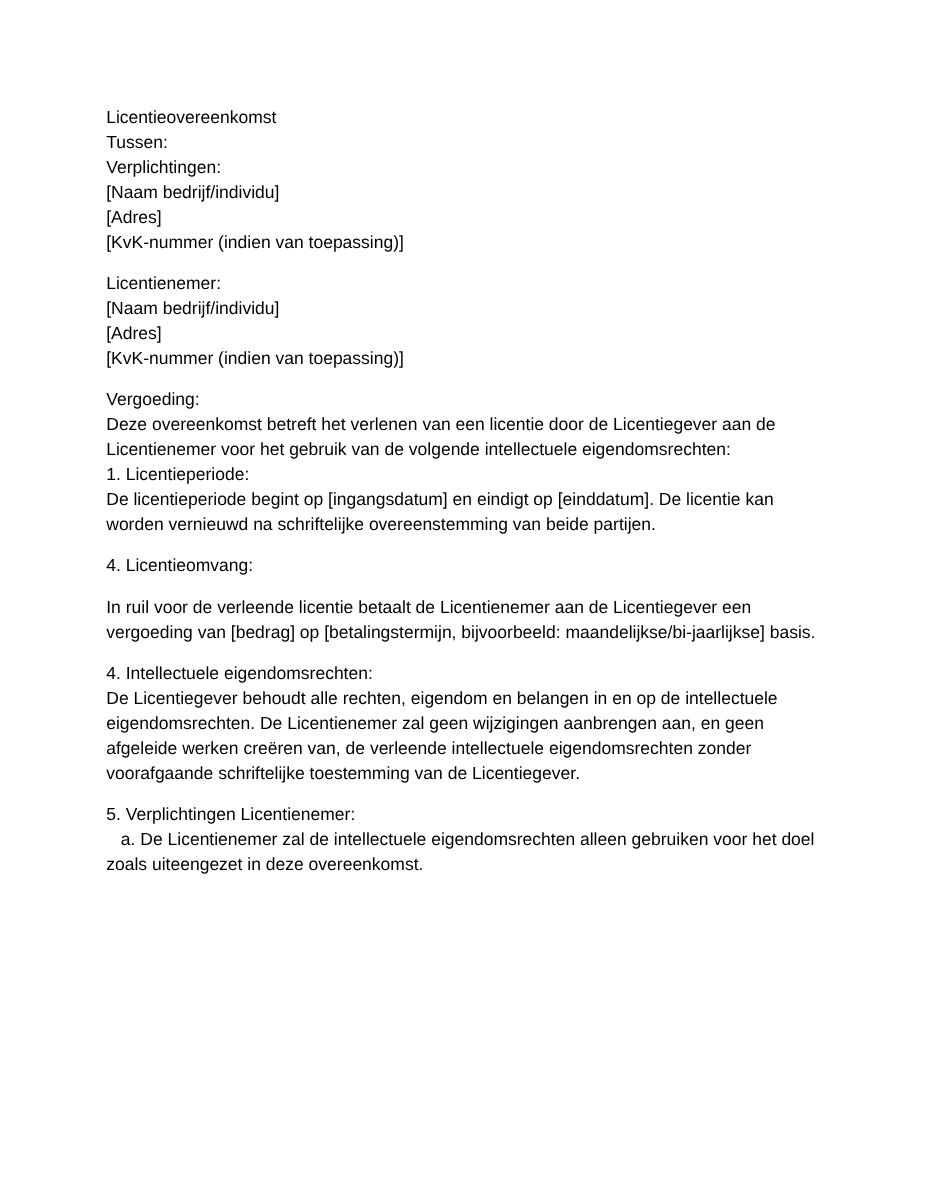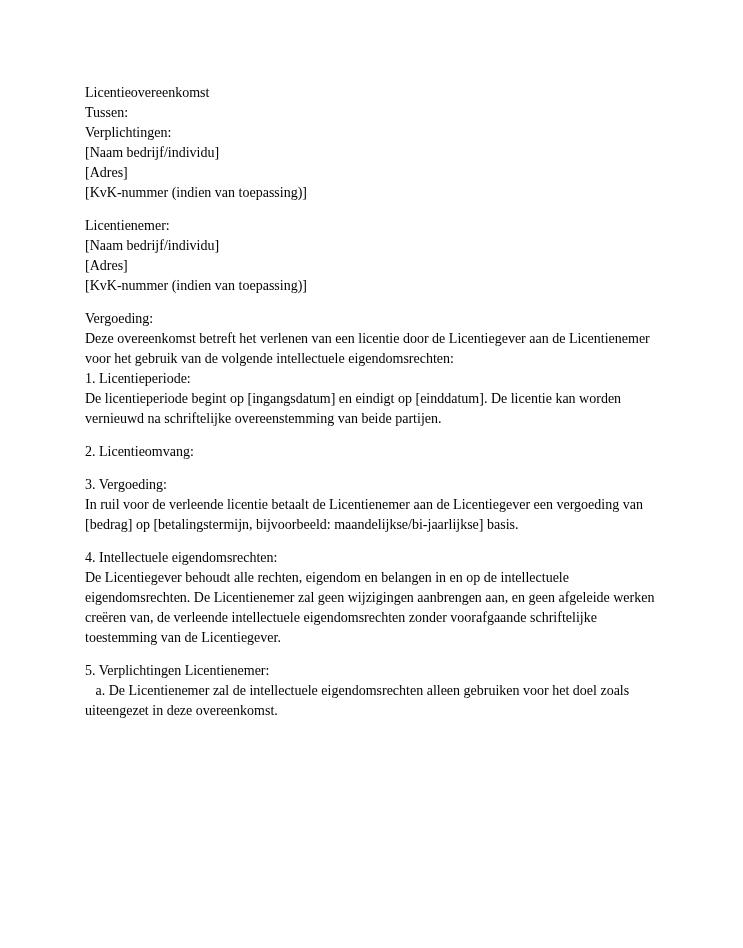--- a/index.html
+++ b/index.html
@@ -12,21 +12,20 @@
     font-size: 14px;
     line-height: 20px;
     color: #000000;
     -webkit-font-smoothing: antialiased;
   }
   .page {
     width: 743px;
     min-height: 948px;
     padding: 83px 80px 40px 85px;
     background: #ffffff;
-    font-family: Liberation Serif, serif;
   }
   .blk { margin: 0 0 13px 0; }
   .line { margin: 0; }
   .body { white-space: pre-wrap; margin: 0; }
 </style>
 </head>
 <body>
 
 <div class="page">
 
@@ -52,25 +51,24 @@
   <div class="line blk">Vergoeding:</div>
 
   <div class="body blk">Deze overeenkomst betreft het verlenen van een licentie door de Licentiegever aan de Licentienemer voor het gebruik van de volgende intellectuele eigendomsrechten:</div>
 
   <div class="blk">
     <div class="line">1. Licentieperiode:</div>
     <div class="body">De licentieperiode begint op [ingangsdatum] en eindigt op [einddatum]. De licentie kan worden vernieuwd na schriftelijke overeenstemming van beide partijen.</div>
   </div>
 
   <div class="blk">
-    <div class="line">2. Licentieomvang:</div>
+    <div class="line">4. Licentieomvang:</div>
   </div>
 
   <div class="blk">
-    <div class="line">3. Vergoeding:</div>
     <div class="body">In ruil voor de verleende licentie betaalt de Licentienemer aan de Licentiegever een vergoeding van [bedrag] op [betalingstermijn, bijvoorbeeld: maandelijkse/bi-jaarlijkse] basis.</div>
   </div>
 
   <div class="blk">
     <div class="line">4. Intellectuele eigendomsrechten:</div>
     <div class="body">De Licentiegever behoudt alle rechten, eigendom en belangen in en op de intellectuele eigendomsrechten. De Licentienemer zal geen wijzigingen aanbrengen aan, en geen afgeleide werken creëren van, de verleende intellectuele eigendomsrechten zonder voorafgaande schriftelijke toestemming van de Licentiegever.</div>
   </div>
 
   <div class="blk">
     <div class="line">5. Verplichtingen Licentienemer:</div>

